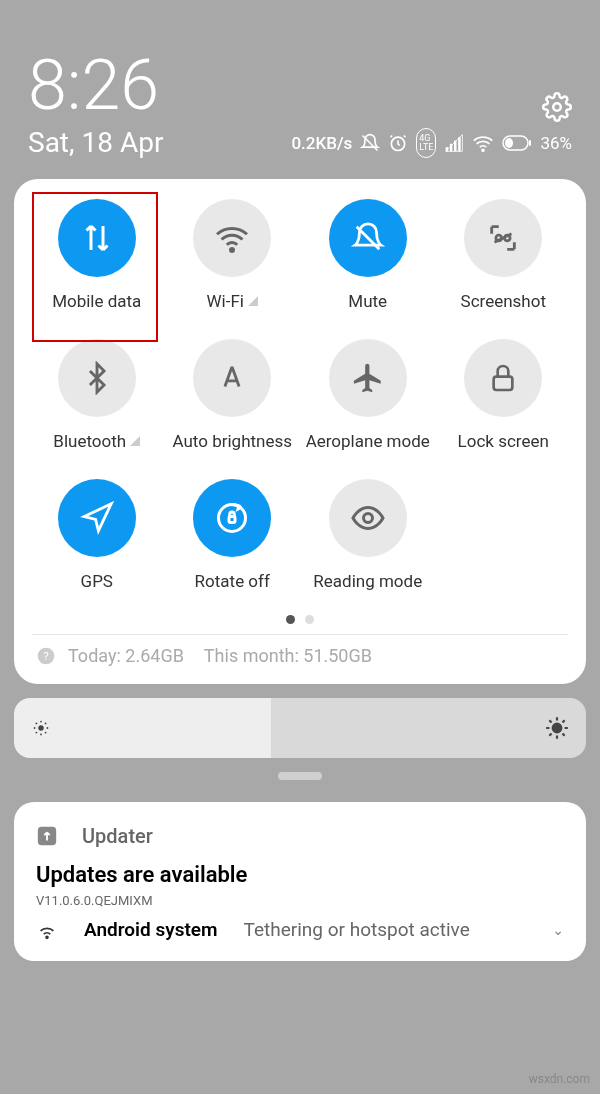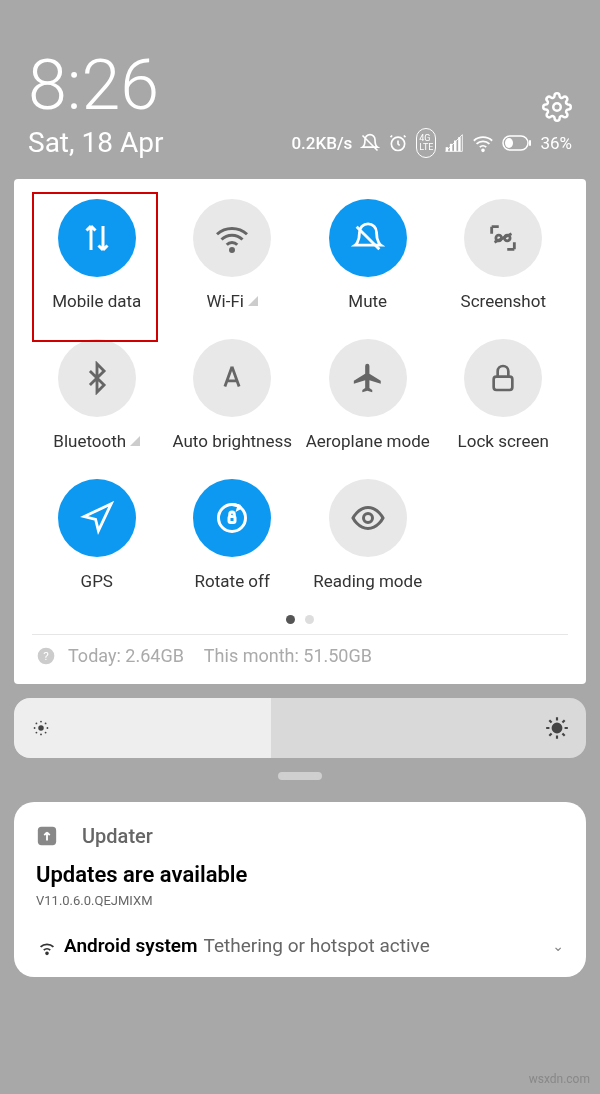--- a/index.html
+++ b/index.html
@@ -38,21 +38,21 @@
     .status-icons {
       display: flex;
       align-items: center;
       gap: 8px;
       font-size: 17px;
     }
     .status-icons svg, .status-icons span.ico { display: inline-block; vertical-align: middle; }
     .panel {
       background: white;
       margin: 10px 14px 0 14px;
-      border-radius: 4px;
+      border-radius: 24px;
       padding: 20px 14px 16px 14px;
     }
     .tiles {
       display: grid;
       grid-template-columns: repeat(4, 1fr);
       row-gap: 28px;
       column-gap: 6px;
       padding: 0 4px;
     }
     .tile {
@@ -150,22 +150,22 @@
       margin-top: 14px;
     }
     .notif-body {
       font-size: 13px;
       color: #666;
       margin-top: 6px;
     }
     .notif-sub {
       display: flex;
       align-items: center;
-      gap: 6px;
-      margin-top: 26px;
+      gap: 26px;
+      margin-top: 10px;
       font-size: 19px;
     }
     .notif-sub .app { font-weight: 600; color: #000; }
     .notif-sub .msg { color: #666; }
     .watermark {
       position: absolute;
       bottom: 8px;
       right: 10px;
       font-size: 12px;
       color: #888;

